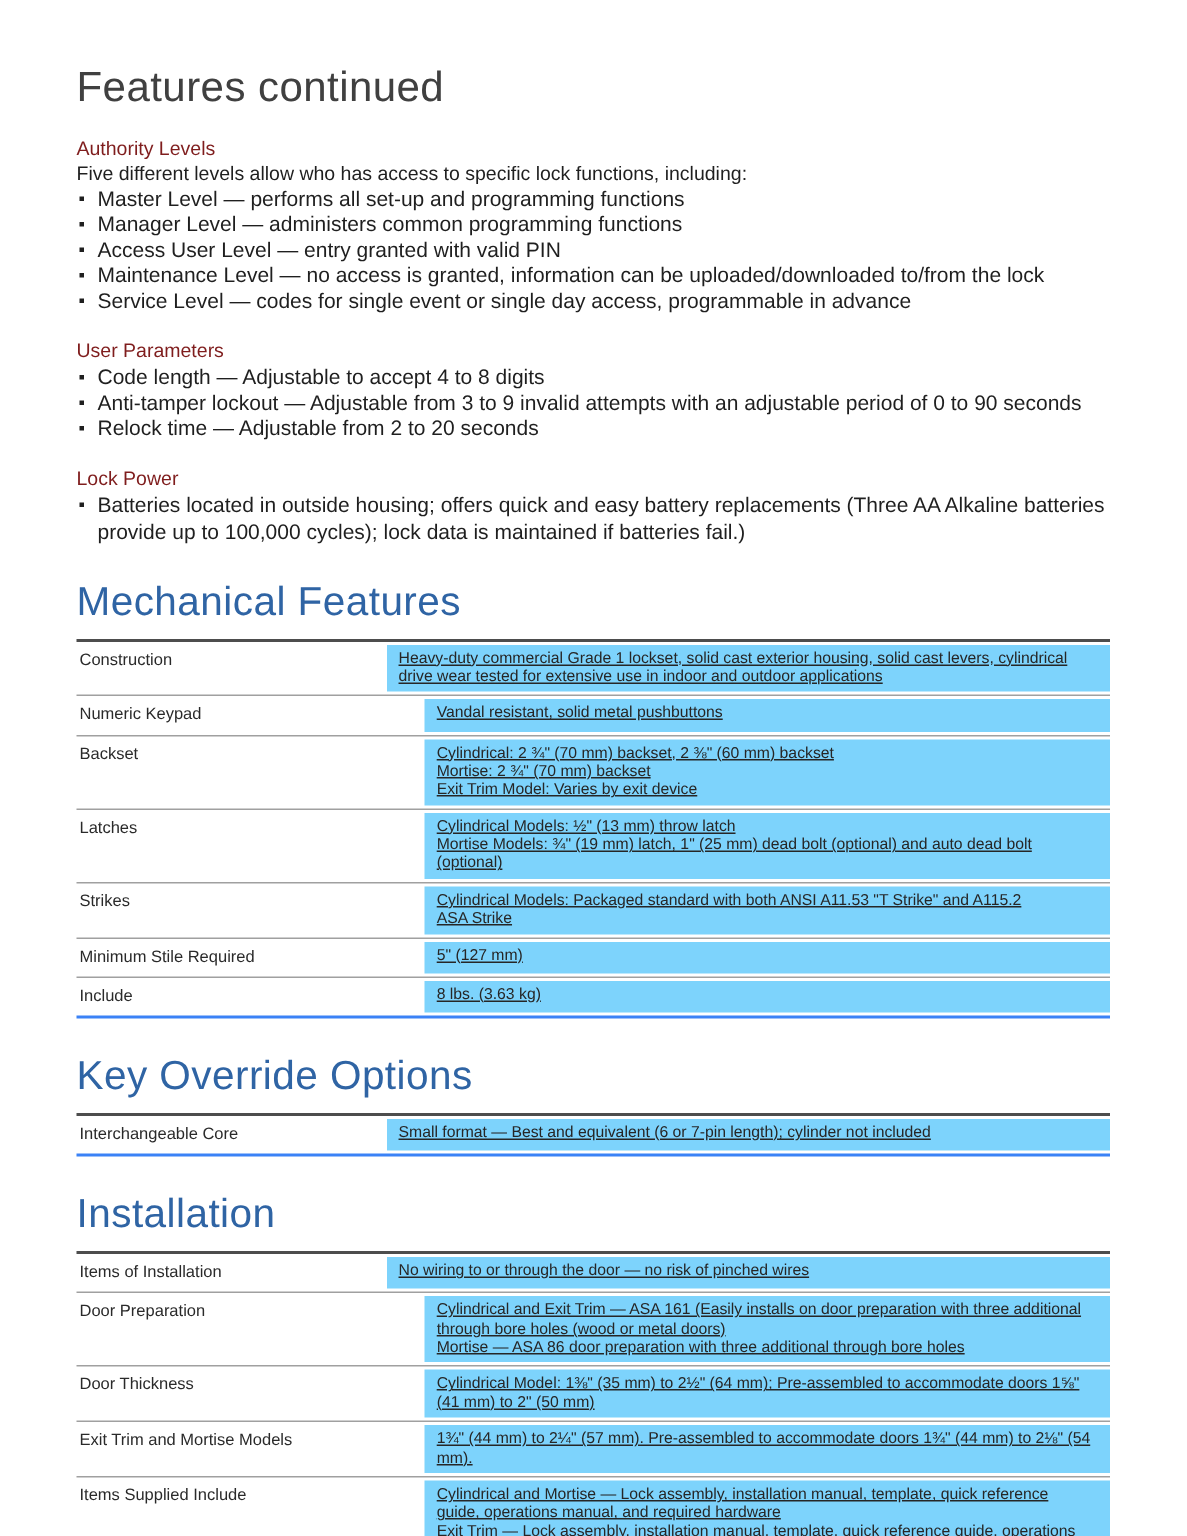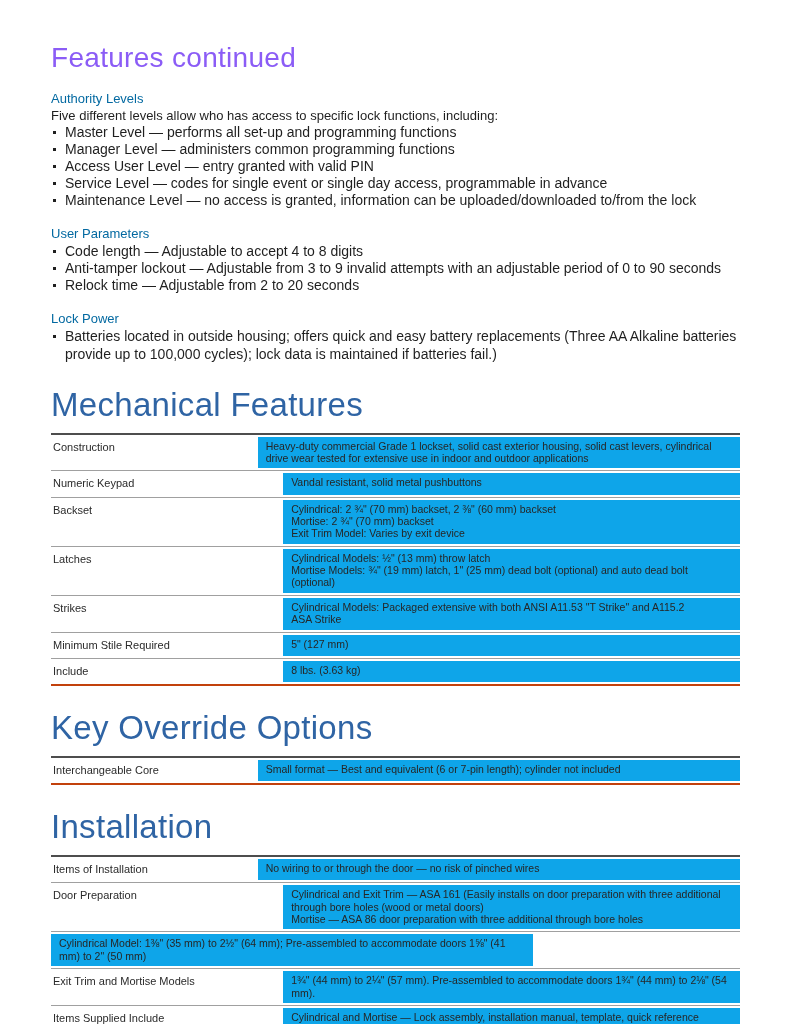--- a/index.html
+++ b/index.html
@@ -7,58 +7,58 @@
     width: 791px; height: 1024px; overflow: hidden;
     font-family: "Liberation Sans", sans-serif;
     color: #1f1f1f;
     -webkit-font-smoothing: antialiased;
   }
   .page { padding: 42px 51px 0 51px; }
 
   h1.page-title {
     margin: 0 0 13px 0;
     font-size: 28px; font-weight: normal; letter-spacing: 0.3px;
-    color: #8b5cf6;
+    color: #404040;
   }
   .subsection h3 {
     margin: 17px 0 2px 0;
     font-size: 13px; font-weight: normal;
-    color: #0369a1;
+    color: #7f1d1d;
   }
   .subsection .intro { margin: 0; font-size: 13px; line-height: 1.22; }
   .subsection .intro:empty { display: none; }
   ul.bullets { list-style: none; margin: 0; padding: 0; }
   ul.bullets li { display: flex; font-size: 14px; line-height: 1.22; }
   ul.bullets .bullet {
     flex: none; width: 3px; height: 3px; background: #1f1f1f;
     margin: 7px 9px 0 2px;
   }
 
   h2.section-title {
     margin: 23px 0 9px 0;
-    font-size: 33px; font-weight: normal; letter-spacing: 0.3px;
+    font-size: 27px; font-weight: normal; letter-spacing: 0.3px;
     color: #2f64a4;
   }
 
   .spec-table {
     border-top: 2px solid #4d4d4d;
-    border-bottom: 2px solid #c2410c;
+    border-bottom: 2px solid #3b82f6;
   }
   .spec-row { display: flex; align-items: stretch; padding: 2px 0; }
   .spec-row + .spec-row { border-top: 1px solid #a0a0a0; gap: 36px; }
   .cell-label {
     width: 30%; box-sizing: border-box;
     padding: 4px 12px 4px 2px;
     font-size: 11px; line-height: 1.2; color: #2a2a2a;
   }
   .cell-value {
     width: 70%; box-sizing: border-box;
-    background: #0ea5e9;
+    background: #7dd3fc;
     padding: 3px 10px 4px 8px;
-    font-size: 10.5px; line-height: 1.18; color: #262626;
+    font-size: 10.5px; line-height: 1.18; color: #262626; text-decoration: underline;
   }
   .vline { margin: 0; }
 </style>
 </head>
 <body>
 
 <div class="page">
 
   <h1 class="page-title">Features continued</h1>
 
@@ -79,26 +79,26 @@
               <span>Manager Level — administers common programming functions</span>
             </li>
 
             <li>
               <span class="bullet"></span>
               <span>Access User Level — entry granted with valid PIN</span>
             </li>
 
             <li>
               <span class="bullet"></span>
+              <span>Maintenance Level — no access is granted, information can be uploaded/downloaded to/from the lock</span>
+            </li>
+
+            <li>
+              <span class="bullet"></span>
               <span>Service Level — codes for single event or single day access, programmable in advance</span>
-            </li>
-
-            <li>
-              <span class="bullet"></span>
-              <span>Maintenance Level — no access is granted, information can be uploaded/downloaded to/from the lock</span>
             </li>
           </ul>
       </section>
 
       <section class="subsection">
         <h3>User Parameters</h3>
 
         <ul class="bullets">
 
             <li>
@@ -182,21 +182,21 @@
                       <div class="vline">Mortise Models: ¾" (19 mm) latch, 1" (25 mm) dead bolt (optional) and auto dead bolt (optional)</div>
                     </div>
                 </div>
               </div>
 
               <div class="spec-row">
                 <div class="cell-label">Strikes</div>
                 <div class="cell-value">
                   <div>
 
-                      <div class="vline">Cylindrical Models: Packaged extensive with both ANSI A11.53 "T Strike" and A115.2</div>
+                      <div class="vline">Cylindrical Models: Packaged standard with both ANSI A11.53 "T Strike" and A115.2</div>
 
                       <div class="vline">ASA Strike</div>
                     </div>
                 </div>
               </div>
 
               <div class="spec-row">
                 <div class="cell-label">Minimum Stile Required</div>
                 <div class="cell-value">
                   <div>
@@ -259,20 +259,21 @@
                   <div>
 
                       <div class="vline">Cylindrical and Exit Trim — ASA 161 (Easily installs on door preparation with three additional through bore holes (wood or metal doors)</div>
 
                       <div class="vline">Mortise — ASA 86 door preparation with three additional through bore holes</div>
                     </div>
                 </div>
               </div>
 
               <div class="spec-row">
+                <div class="cell-label">Door Thickness</div>
                 <div class="cell-value">
                   <div>
 
                       <div class="vline">Cylindrical Model: 1⅜" (35 mm) to 2½" (64 mm); Pre-assembled to accommodate doors 1⅝" (41 mm) to 2" (50 mm)</div>
                     </div>
                 </div>
               </div>
 
               <div class="spec-row">
                 <div class="cell-label">Exit Trim and Mortise Models</div>

